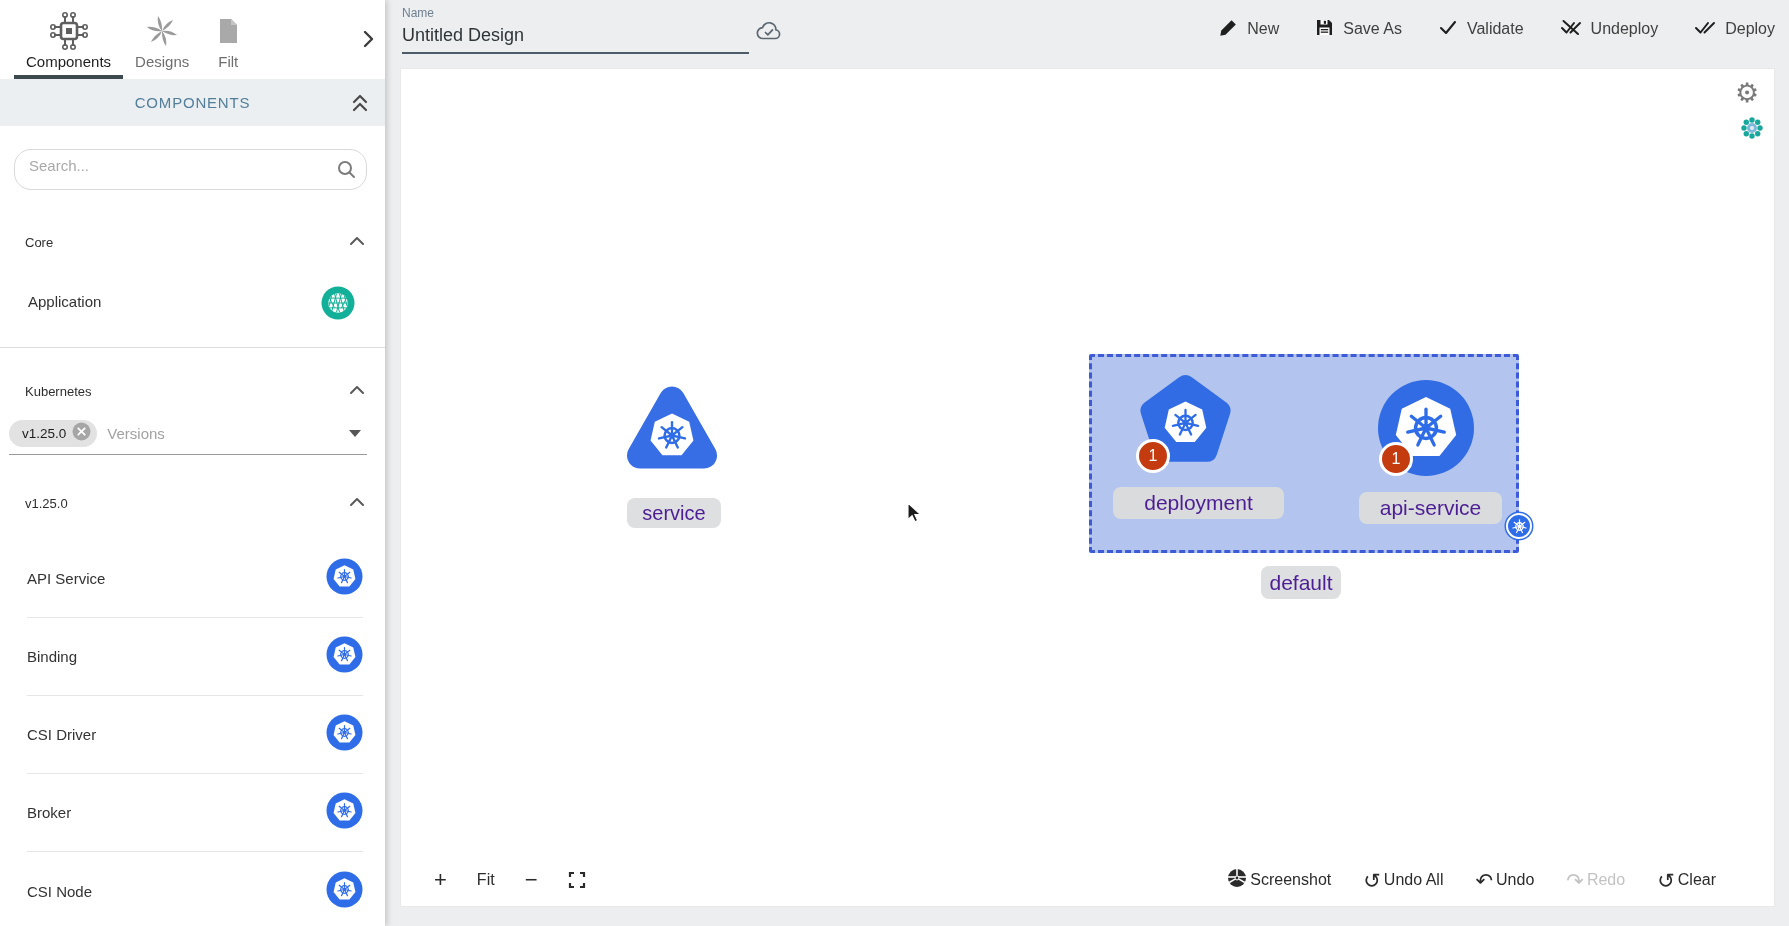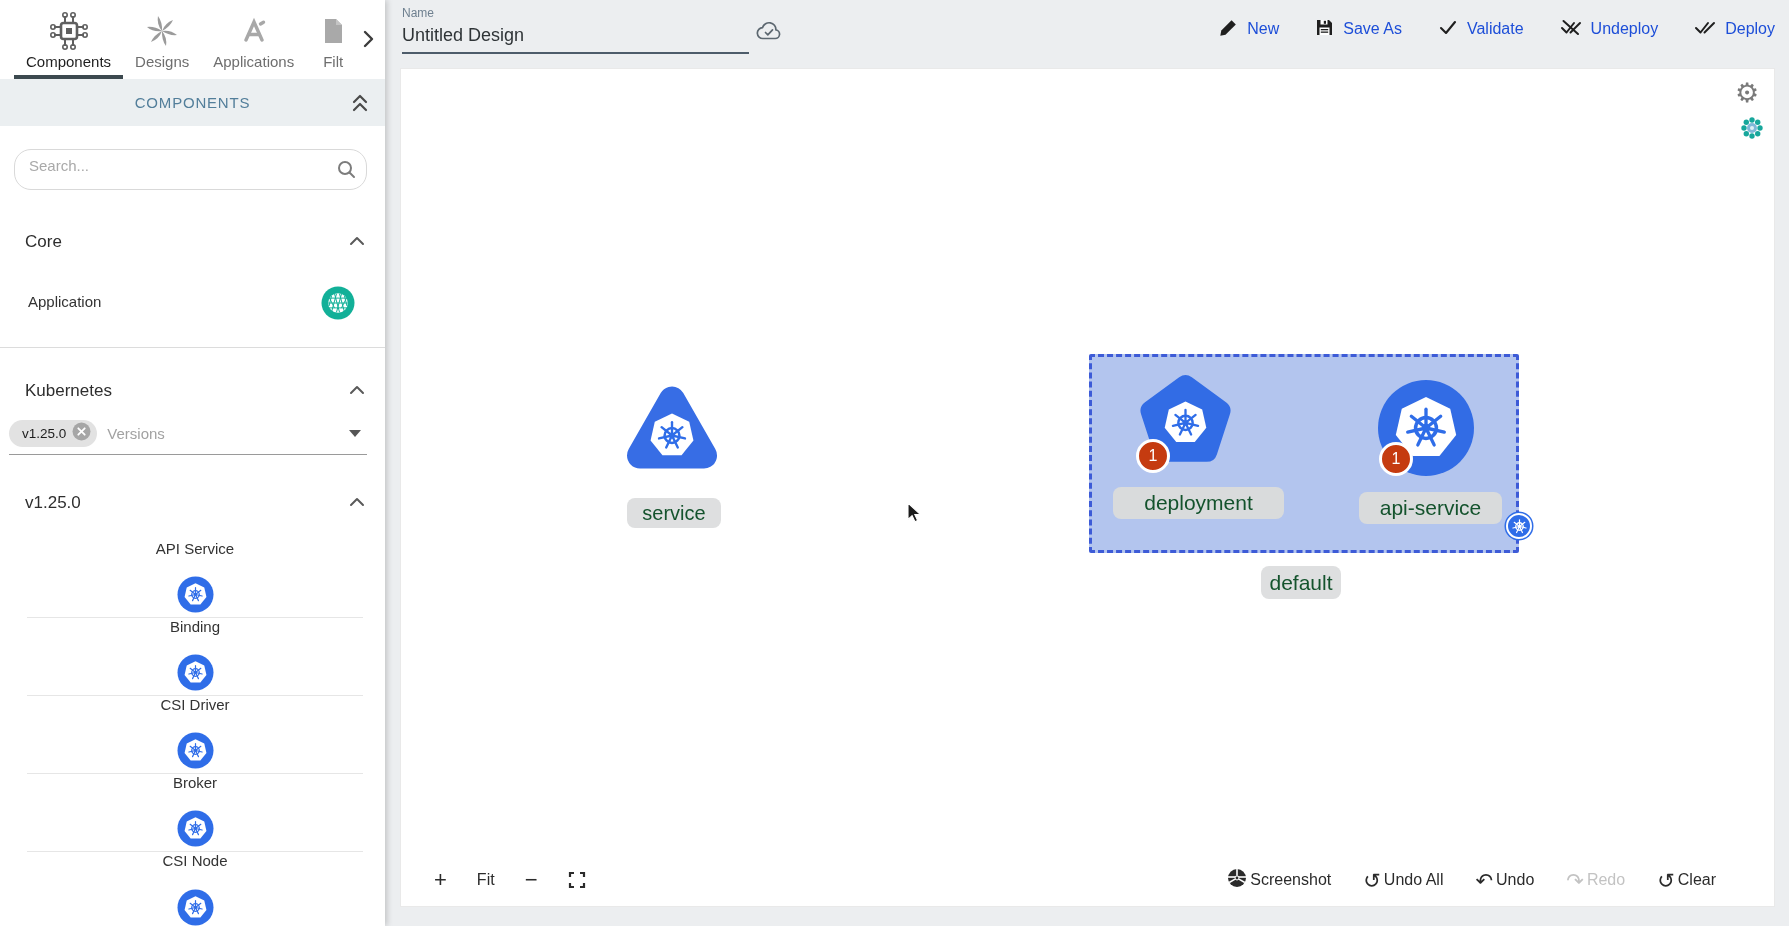--- a/index.html
+++ b/index.html
@@ -27,21 +27,21 @@
 
   .search-wrap { position:absolute; left:14px; top:149px; width:353px; height:41px; }
   .search-wrap input { width:100%; height:100%; border:1px solid #d9d9d9; border-radius:17px;
                        padding:0 38px 8px 14px; font-size:15px; color:#333; outline:none;
                        font-family:"Liberation Sans", sans-serif; }
   .search-wrap input::placeholder { color:#a9a9a9; }
   .search-ic { position:absolute; right:10px; top:10px; }
 
   .sec { position:absolute; left:25px; width:340px; height:30px; display:flex;
          align-items:center; justify-content:space-between; cursor:pointer; }
-  .sec .stitle { font-size:17px; color:#2e2e2e; }
+  .sec .stitle { font-size:13px; color:#2e2e2e; }
   .sec-core { top:227px; }
   .sec-k8s { top:376px;gap:48px; }
   .sec-ver { top:488px; }
 
   .row-app { position:absolute; left:0; top:281px; width:329px; height:44px; }
   .row-app .rlabel { position:absolute; left:28px; top:12px; font-size:15px; color:#333; }
   .row-app .ricon { position:absolute; left:321px; top:5px; }
 
   .divider-full { position:absolute; left:0; width:385px; border-top:1px solid #dcdcdc; }
   .d1 { top:347px; }
@@ -50,42 +50,42 @@
               border-bottom:1px solid #9a9a9a; display:flex; align-items:center; }
   .chip { display:inline-flex; align-items:center; gap:6px; background:#e2e2e2; border-radius:15px;
           height:27px; padding:0 6px 0 13px; font-size:13.5px; color:#1d1d1d; }
   .vers-ph { margin-left:10px; font-size:15px; color:#a2a2a2; }
   .caret { position:absolute; right:6px; top:18px; width:0; height:0;
            border-left:6px solid transparent; border-right:6px solid transparent;
            border-top:7px solid #555; }
 
   .klist { position:absolute; left:0; top:540px; width:385px; }
   .k-row { margin:0 22px 0 27px; height:78px; display:flex; align-items:center;
-           justify-content:space-between; border-bottom:1px solid #e6e6e6; cursor:grab;flex-direction:column; }
+           justify-content:space-between; border-bottom:1px solid #e6e6e6; cursor:grab; }
   .k-row:last-child { border-bottom:none; }
   .k-row .klabel { font-size:15px; color:#333; }
 
   
   .main { position:absolute; left:385px; top:0; width:1404px; height:926px; background:#ECEEF0; }
   .namewrap { position:absolute; left:17px; top:6px; }
   .namewrap .nlabel { font-size:12px; color:#6F8090; }
   .namewrap input { display:block; margin-top:3px; width:347px; border:none; background:transparent;
                     border-bottom:2px solid #4D5C6A; font-size:18px; color:#2F3437; padding:2px 0 6px 0;
                     outline:none; font-family:"Liberation Sans", sans-serif; }
   .cloud-ic { position:absolute; left:370px; top:20px; }
   .actions { position:absolute; right:14px; top:0; height:58px; display:flex; align-items:center; gap:36px; }
-  .abtn { display:flex; align-items:center; gap:9px; font-size:16px; color:#1d4ed8; cursor:pointer; white-space:nowrap; }
+  .abtn { display:flex; align-items:center; gap:9px; font-size:16px; color:#404040; cursor:pointer; white-space:nowrap; }
 
   
   .canvas { position:absolute; left:15px; top:68px; width:1375px; height:839px; background:#fff;
             border:1px solid #e9e9e9; }
   .gear { position:absolute; left:1334px; top:8px; font-size:27px; color:#7a7a7a; cursor:pointer; }
   .ctx-ic { position:absolute; left:1340px; top:48px; cursor:pointer; }
 
-  .node-label { position:absolute; background:#DEDFE0; border-radius:8px; color:#14532d;
+  .node-label { position:absolute; background:#DEDFE0; border-radius:8px; color:#4c1d95;
                 font-size:20px; display:flex; align-items:center; justify-content:center; }
   .svc-tri { position:absolute; left:219px; top:314px; }
   .svc-label { left:226px; top:429px; width:94px; height:30px; }
 
   .group { position:absolute; left:688px; top:285px; width:430px; height:199px;
            background:#B3C5EE; border:3px dashed #3D5BD7; border-radius:2px; }
   .dep-node { position:absolute; left:736px; top:306px; }
   .api-node { position:absolute; left:977px; top:311px; width:96px; height:96px; border-radius:50%;
               background:#326CE5; display:flex; align-items:center; justify-content:center; }
   .badge { position:absolute; width:34px; height:34px; border-radius:50%; background:#C53B10;
@@ -183,32 +183,20 @@
               <path d="M0,0 Q8,-4 11,-11 Q3,-8 0,0 Z"></path>
               <path d="M0,0 Q8,-4 11,-11 Q3,-8 0,0 Z" transform="rotate(60)"></path>
               <path d="M0,0 Q8,-4 11,-11 Q3,-8 0,0 Z" transform="rotate(120)"></path>
               <path d="M0,0 Q8,-4 11,-11 Q3,-8 0,0 Z" transform="rotate(180)"></path>
               <path d="M0,0 Q8,-4 11,-11 Q3,-8 0,0 Z" transform="rotate(240)"></path>
               <path d="M0,0 Q8,-4 11,-11 Q3,-8 0,0 Z" transform="rotate(300)"></path>
             </g>
           </svg>
         </span>
         <span class="tlabel">Designs</span>
-      </div>
-      <div class="tab">
-        <span class="ticon">
-          <svg width="34" height="34" viewBox="0 0 34 34">
-            <g stroke="#a8a8a8" stroke-width="3.4" stroke-linecap="round" fill="none">
-              <path d="M9,26 L17,8 L25,26"></path>
-              <path d="M12.5,20.5 L22,20.5"></path>
-              <path d="M23.5,10 L26.5,8.2"></path>
-            </g>
-          </svg>
-        </span>
-        <span class="tlabel">Applications</span>
       </div>
       <div class="tab">
         <span class="ticon">
           <svg width="30" height="34" viewBox="0 0 30 34">
             <path d="M7,5 h11 l6,6 v18 h-17 z" fill="#a9a9a9"></path>
             <path d="M18,5 l6,6 h-6 z" fill="#c4c4c4"></path>
           </svg>
         </span>
         <span class="tlabel">Filt</span>
       </div>

